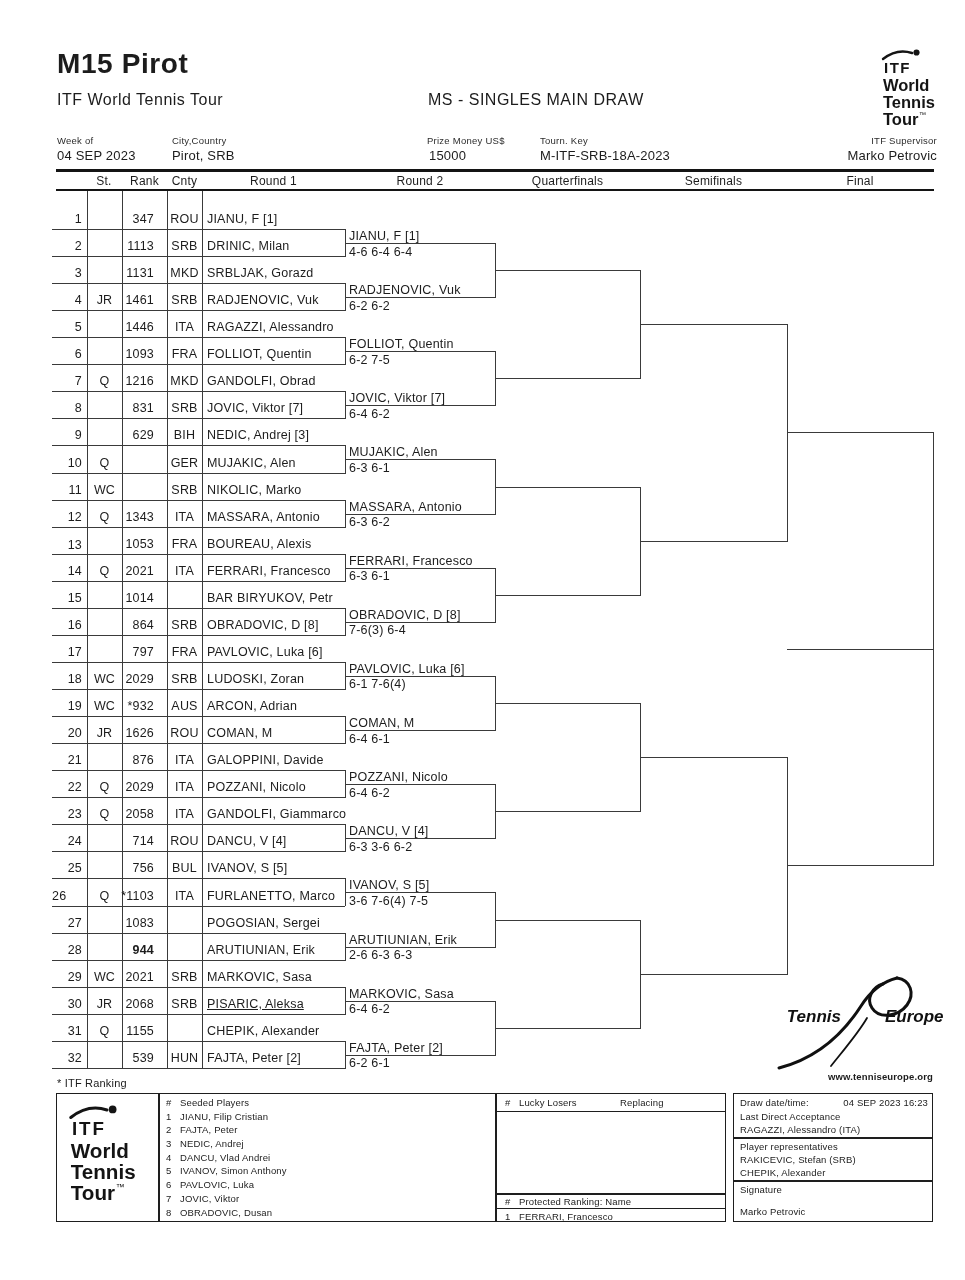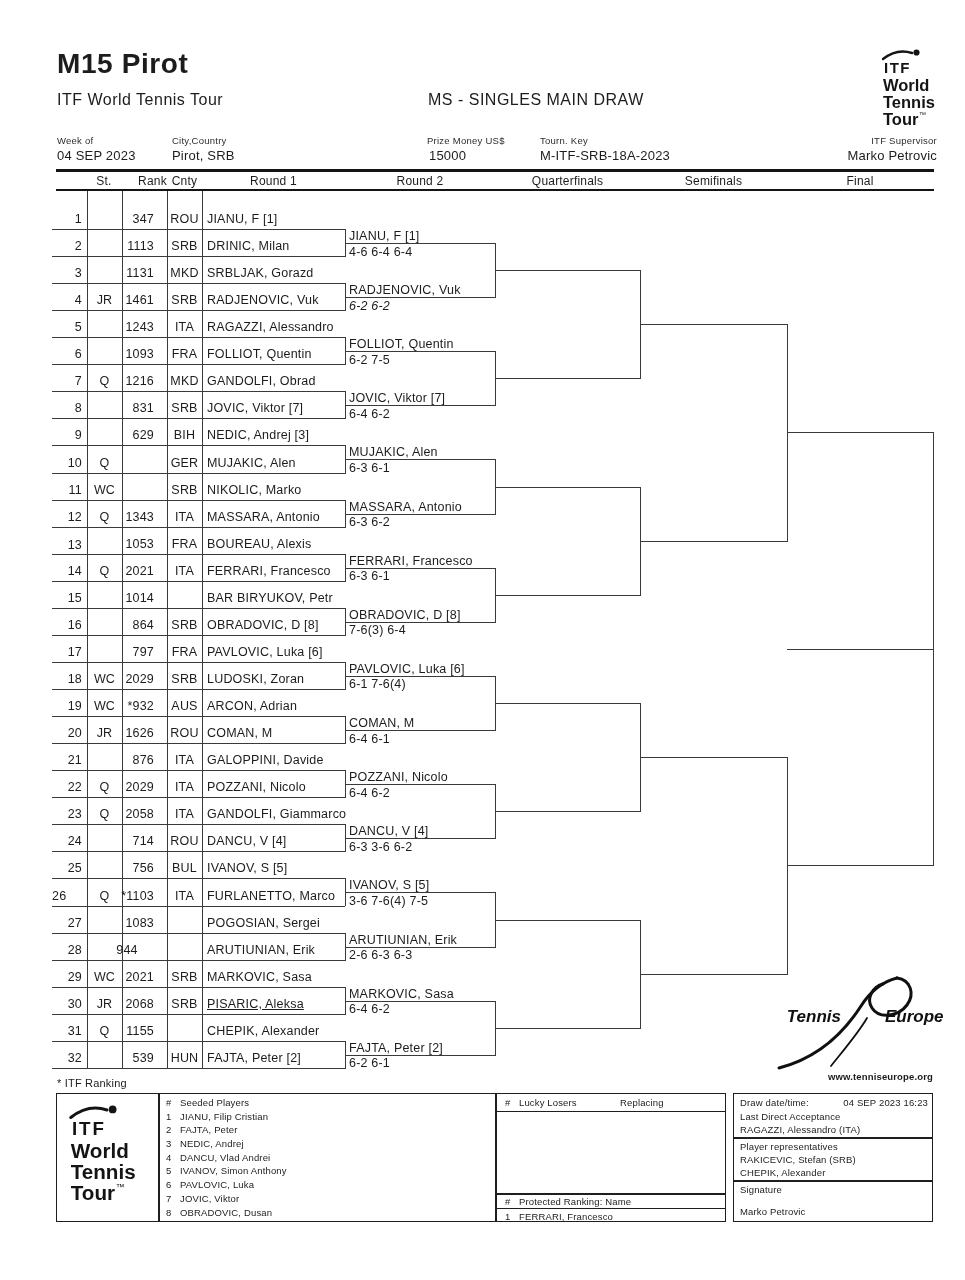--- a/index.html
+++ b/index.html
@@ -50,21 +50,21 @@
   <div class="lab" style="left:427px;top:135px;">Prize Money US$</div>
   <div class="val" style="left:429px;top:148px;">15000</div>
   <div class="lab" style="left:540px;top:135px;">Tourn. Key</div>
   <div class="val" style="left:540px;top:148px;">M-ITF-SRB-18A-2023</div>
   <div class="lab" style="left:737px;top:135px;width:200px;text-align:right;">ITF Supervisor</div>
   <div class="val" style="left:737px;top:148px;width:200px;text-align:right;">Marko Petrovic</div>
 
   <div class="rule" style="left:56px;top:169px;width:878px;height:2.5px;"></div>
   <div class="rule" style="left:56px;top:188.5px;width:878px;height:2.5px;"></div>
   <div class="colhead" style="left:86px;width:36px;">St.</div>
-  <div class="colhead" style="left:130px;width:45px;">Rank</div>
+  <div class="colhead" style="left:122px;width:45px;">Rank</div>
   <div class="colhead" style="left:167px;width:35px;">Cnty</div>
   <div class="colhead" style="left:202px;width:143px;">Round 1</div>
   <div class="colhead" style="left:345px;width:150px;">Round 2</div>
   <div class="colhead" style="left:495px;width:145px;">Quarterfinals</div>
   <div class="colhead" style="left:640px;width:147px;">Semifinals</div>
   <div class="colhead" style="left:787px;width:146px;">Final</div>
 
   <div class="vline" style="left:87px;top:191px;height:877px;"></div>
   <div class="vline" style="left:122px;top:191px;height:877px;"></div>
   <div class="vline" style="left:167px;top:191px;height:877px;"></div>
@@ -91,21 +91,21 @@
       <div class="abs t12" style="left: 207px; top: 267.12px;">SRBLJAK, Gorazd</div>
       <div class="hline" style="left: 52px; top: 310.18px; width: 293px;"></div>
       <div class="abs t12" style="left: 52px; top: 294.18px; width: 30px; text-align: right;">4</div>
       <div class="abs t12" style="left: 87px; top: 294.18px; width: 35px; text-align: center;">JR</div>
       <div class="abs t12" style="left: 100px; top: 294.18px; width: 54px; text-align: right;">1461</div>
       <div class="abs t12" style="left: 167px; top: 294.18px; width: 35px; text-align: center;">SRB</div>
       <div class="abs t12" style="left: 207px; top: 294.18px;">RADJENOVIC, Vuk</div>
       <div class="hline" style="left: 52px; top: 337.24px; width: 293px;"></div>
       <div class="abs t12" style="left: 52px; top: 321.24px; width: 30px; text-align: right;">5</div>
       <div class="abs t12" style="left: 87px; top: 321.24px; width: 35px; text-align: center;"></div>
-      <div class="abs t12" style="left: 100px; top: 321.24px; width: 54px; text-align: right;">1243</div>
+      <div class="abs t12" style="left: 100px; top: 321.24px; width: 54px; text-align: right;">1446</div>
       <div class="abs t12" style="left: 167px; top: 321.24px; width: 35px; text-align: center;">ITA</div>
       <div class="abs t12" style="left: 207px; top: 321.24px;">RAGAZZI, Alessandro</div>
       <div class="hline" style="left: 52px; top: 364.3px; width: 293px;"></div>
       <div class="abs t12" style="left: 52px; top: 348.3px; width: 30px; text-align: right;">6</div>
       <div class="abs t12" style="left: 87px; top: 348.3px; width: 35px; text-align: center;"></div>
       <div class="abs t12" style="left: 100px; top: 348.3px; width: 54px; text-align: right;">1093</div>
       <div class="abs t12" style="left: 167px; top: 348.3px; width: 35px; text-align: center;">FRA</div>
       <div class="abs t12" style="left: 207px; top: 348.3px;">FOLLIOT, Quentin</div>
       <div class="hline" style="left: 52px; top: 391.36px; width: 293px;"></div>
       <div class="abs t12" style="left: 52px; top: 375.36px; width: 30px; text-align: right;">7</div>
@@ -229,21 +229,21 @@
       <div class="abs t12" style="left: 207px; top: 889.5px;">FURLANETTO, Marco</div>
       <div class="hline" style="left: 52px; top: 932.56px; width: 293px;"></div>
       <div class="abs t12" style="left: 52px; top: 916.56px; width: 30px; text-align: right;">27</div>
       <div class="abs t12" style="left: 87px; top: 916.56px; width: 35px; text-align: center;"></div>
       <div class="abs t12" style="left: 100px; top: 916.56px; width: 54px; text-align: right;">1083</div>
       <div class="abs t12" style="left: 167px; top: 916.56px; width: 35px; text-align: center;"></div>
       <div class="abs t12" style="left: 207px; top: 916.56px;">POGOSIAN, Sergei</div>
       <div class="hline" style="left: 52px; top: 959.62px; width: 293px;"></div>
       <div class="abs t12" style="left: 52px; top: 943.62px; width: 30px; text-align: right;">28</div>
       <div class="abs t12" style="left: 87px; top: 943.62px; width: 35px; text-align: center;"></div>
-      <div class="abs t12" style="left: 100px; top: 943.62px; width: 54px; text-align: center;">944</div>
+      <div class="abs t12" style="left: 100px; top: 943.62px; width: 54px; text-align: right; font-weight: bold;">944</div>
       <div class="abs t12" style="left: 167px; top: 943.62px; width: 35px; text-align: center;"></div>
       <div class="abs t12" style="left: 207px; top: 943.62px;">ARUTIUNIAN, Erik</div>
       <div class="hline" style="left: 52px; top: 986.68px; width: 293px;"></div>
       <div class="abs t12" style="left: 52px; top: 970.68px; width: 30px; text-align: right;">29</div>
       <div class="abs t12" style="left: 87px; top: 970.68px; width: 35px; text-align: center;">WC</div>
       <div class="abs t12" style="left: 100px; top: 970.68px; width: 54px; text-align: right;">2021</div>
       <div class="abs t12" style="left: 167px; top: 970.68px; width: 35px; text-align: center;">SRB</div>
       <div class="abs t12" style="left: 207px; top: 970.68px;">MARKOVIC, Sasa</div>
       <div class="hline" style="left: 52px; top: 1013.74px; width: 293px;"></div>
       <div class="abs t12" style="left: 52px; top: 997.74px; width: 30px; text-align: right;">30</div>
@@ -263,21 +263,21 @@
       <div class="abs t12" style="left: 100px; top: 1051.86px; width: 54px; text-align: right;">539</div>
       <div class="abs t12" style="left: 167px; top: 1051.86px; width: 35px; text-align: center;">HUN</div>
       <div class="abs t12" style="left: 207px; top: 1051.86px;">FAJTA, Peter [2]</div>
       <div class="vline" style="left: 345px; top: 229px; height: 28.06px;"></div>
       <div class="abs t12" style="left: 349px; top: 230px;">JIANU, F [1]</div>
       <div class="hline" style="left: 345px; top: 243px; width: 150px;"></div>
       <div class="abs t12" style="left: 349px; top: 245.5px;">4-6 6-4 6-4</div>
       <div class="vline" style="left: 345px; top: 283.12px; height: 28.06px;"></div>
       <div class="abs t12" style="left: 349px; top: 284.12px;">RADJENOVIC, Vuk</div>
       <div class="hline" style="left: 345px; top: 297.12px; width: 150px;"></div>
-      <div class="abs t12" style="left: 349px; top: 299.62px; font-style: italic;">6-2 6-2</div>
+      <div class="abs t12" style="left: 349px; top: 299.62px;">6-2 6-2</div>
       <div class="vline" style="left: 345px; top: 337.24px; height: 28.06px;"></div>
       <div class="abs t12" style="left: 349px; top: 338.24px;">FOLLIOT, Quentin</div>
       <div class="hline" style="left: 345px; top: 351.24px; width: 150px;"></div>
       <div class="abs t12" style="left: 349px; top: 353.74px;">6-2 7-5</div>
       <div class="vline" style="left: 345px; top: 391.36px; height: 28.06px;"></div>
       <div class="abs t12" style="left: 349px; top: 392.36px;">JOVIC, Viktor [7]</div>
       <div class="hline" style="left: 345px; top: 405.36px; width: 150px;"></div>
       <div class="abs t12" style="left: 349px; top: 407.86px;">6-4 6-2</div>
       <div class="vline" style="left: 345px; top: 445.48px; height: 28.06px;"></div>
       <div class="abs t12" style="left: 349px; top: 446.48px;">MUJAKIC, Alen</div>

